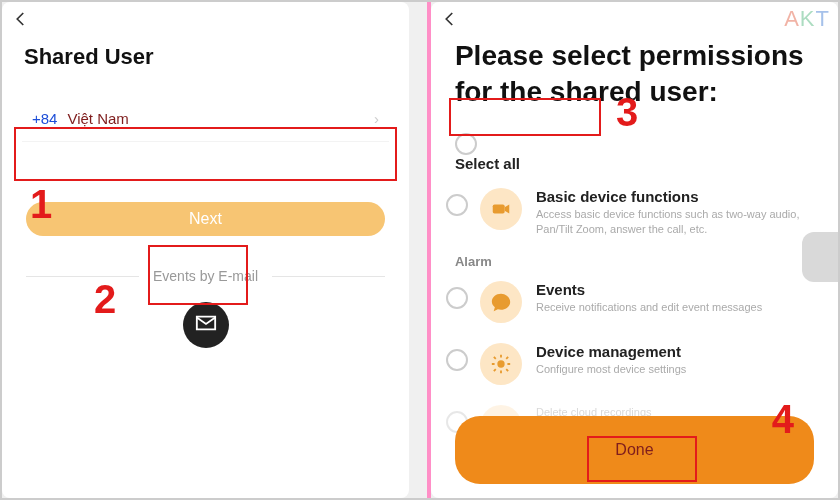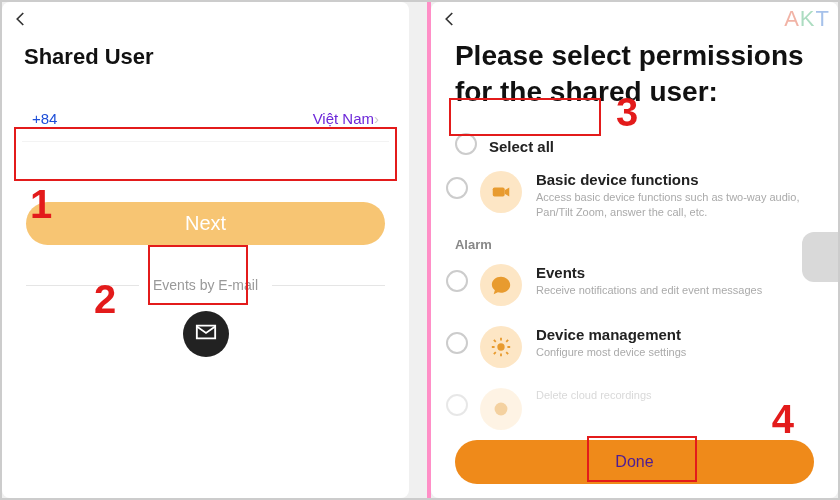--- a/index.html
+++ b/index.html
@@ -43,21 +43,21 @@
   .country-row {
     margin: 10px 20px 0;
     padding: 14px 10px;
     display: flex;
     align-items: center;
     font-size: 15px;
     border-bottom: 1px solid #f3f3f3;
     cursor: pointer;
   }
   .cc { color: #1d4ed8; margin-right: 10px; font-weight: 500; }
-  .cname { color: #6d28d9; flex: 1; text-align: right; }
+  .cname { color: #7f1d1d; flex: 1; }
   .chev { color: #ccc; font-size: 15px; }
   .phone-row {
     margin: 8px 20px 0;
     padding: 14px 10px;
     position: relative;
   }
   .phone-input {
     width: 100%;
     border: none;
     outline: none;
@@ -75,28 +75,28 @@
   .ann-num {
     position: absolute;
     font-size: 40px;
     font-weight: 900;
     color: #e31b1b;
     pointer-events: none;
   }
   .n1 { left: 28px; top: 180px; }
   .btn-next {
     margin: 60px 24px 0;
-    height: 43px;
+    height: 34px;
     background: #f7c573;
     border-radius: 26px;
     display: flex;
     align-items: center;
     justify-content: center;
     color: #fff;
-    font-size: 20px;
+    font-size: 16px;
     font-weight: 500;
     cursor: pointer;
     position: relative;
   }
   .ann-box2 {
     position: absolute;
     border: 2.5px solid #e31b1b;
     width: 100px; height: 60px;
     left: 146px; top: 243px;
     pointer-events: none;
@@ -121,24 +121,25 @@
 
   
   .title-r {
     padding: 36px 24px 6px;
     font-size: 28px;
     font-weight: 700;
     color: #111;
     line-height: 1.3;
   }
   .select-all {
-    display: flex; align-items: flex-end;
+    display: flex; align-items: flex-start;
     margin: 10px 24px 0;
     padding: 6px 0;
     cursor: pointer;
+    flex-direction: column;
   }
   .radio {
     width: 22px; height: 22px;
     border: 2px solid #ccc;
     border-radius: 50%;
     margin-right: 12px;
     flex-shrink: 0;
   }
   .sa-label { font-size: 15px; font-weight: 700; color: #222; }
   .ann-box3 {
@@ -169,25 +170,25 @@
   .perm-desc { font-size: 11px; color: #aaa; line-height: 1.35; }
   .section-hdr {
     padding: 8px 24px 2px;
     font-size: 13px;
     font-weight: 600;
     color: #888;
   }
   .btn-done {
     position: absolute;
     left: 24px; right: 24px; bottom: 14px;
-    height: 44px;
+    height: 68px;
     background: #ef8a1a;
     border-radius: 25px;
     display: flex; align-items: center; justify-content: center;
-    color: #4c1d95;
+    color: #7f1d1d;
     font-size: 16px;
     font-weight: 500;
     cursor: pointer;
   }
   .ann-box4 {
     position: absolute;
     border: 2.5px solid #e31b1b;
     width: 110px; height: 46px;
     left: 156px; bottom: 16px;
     pointer-events: none;

